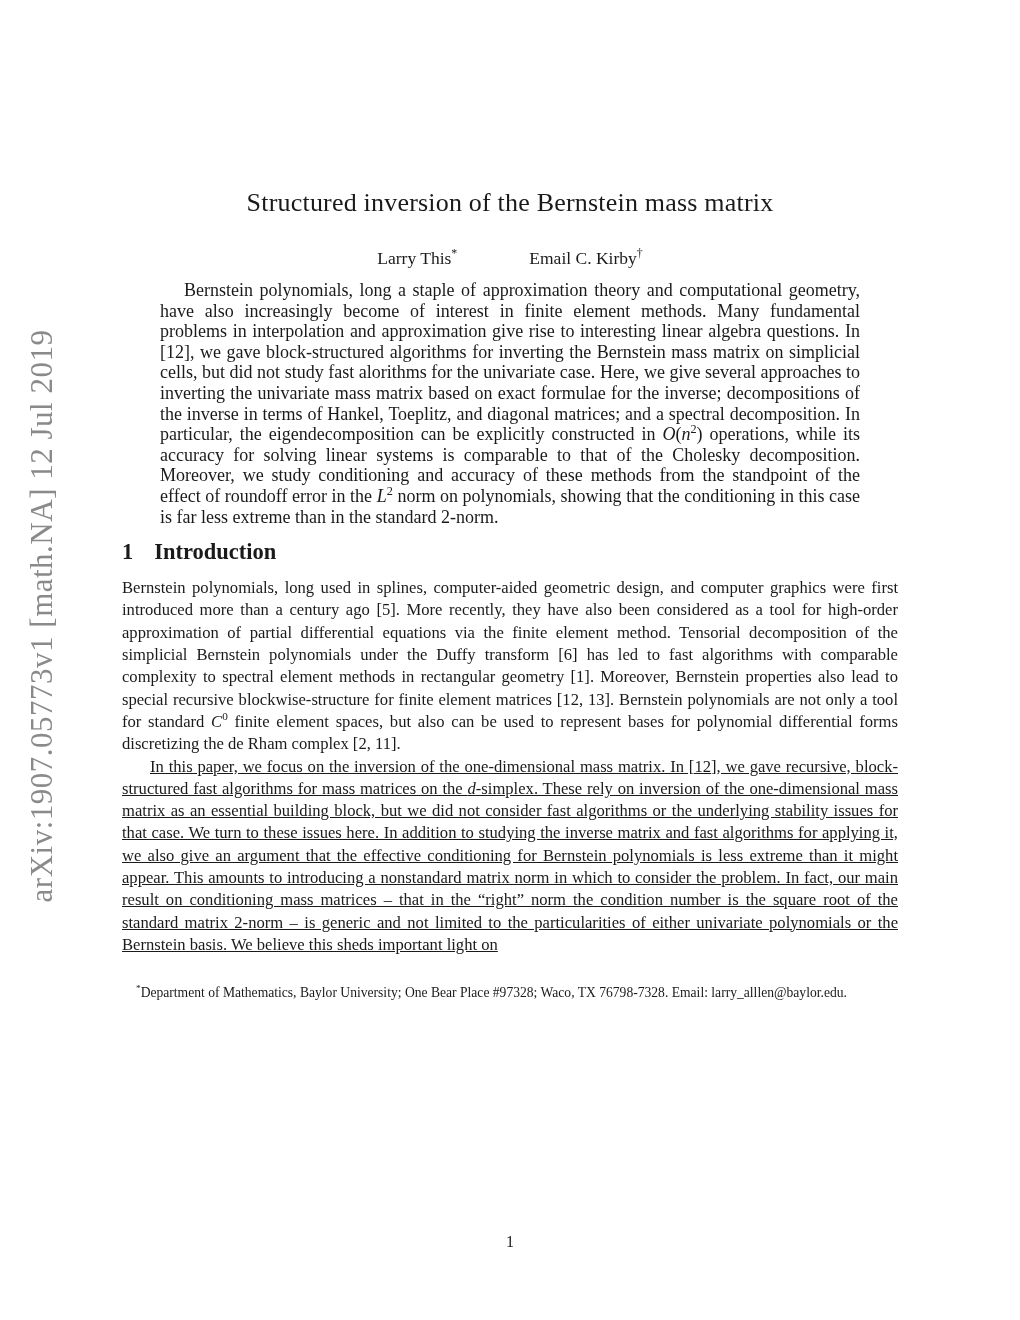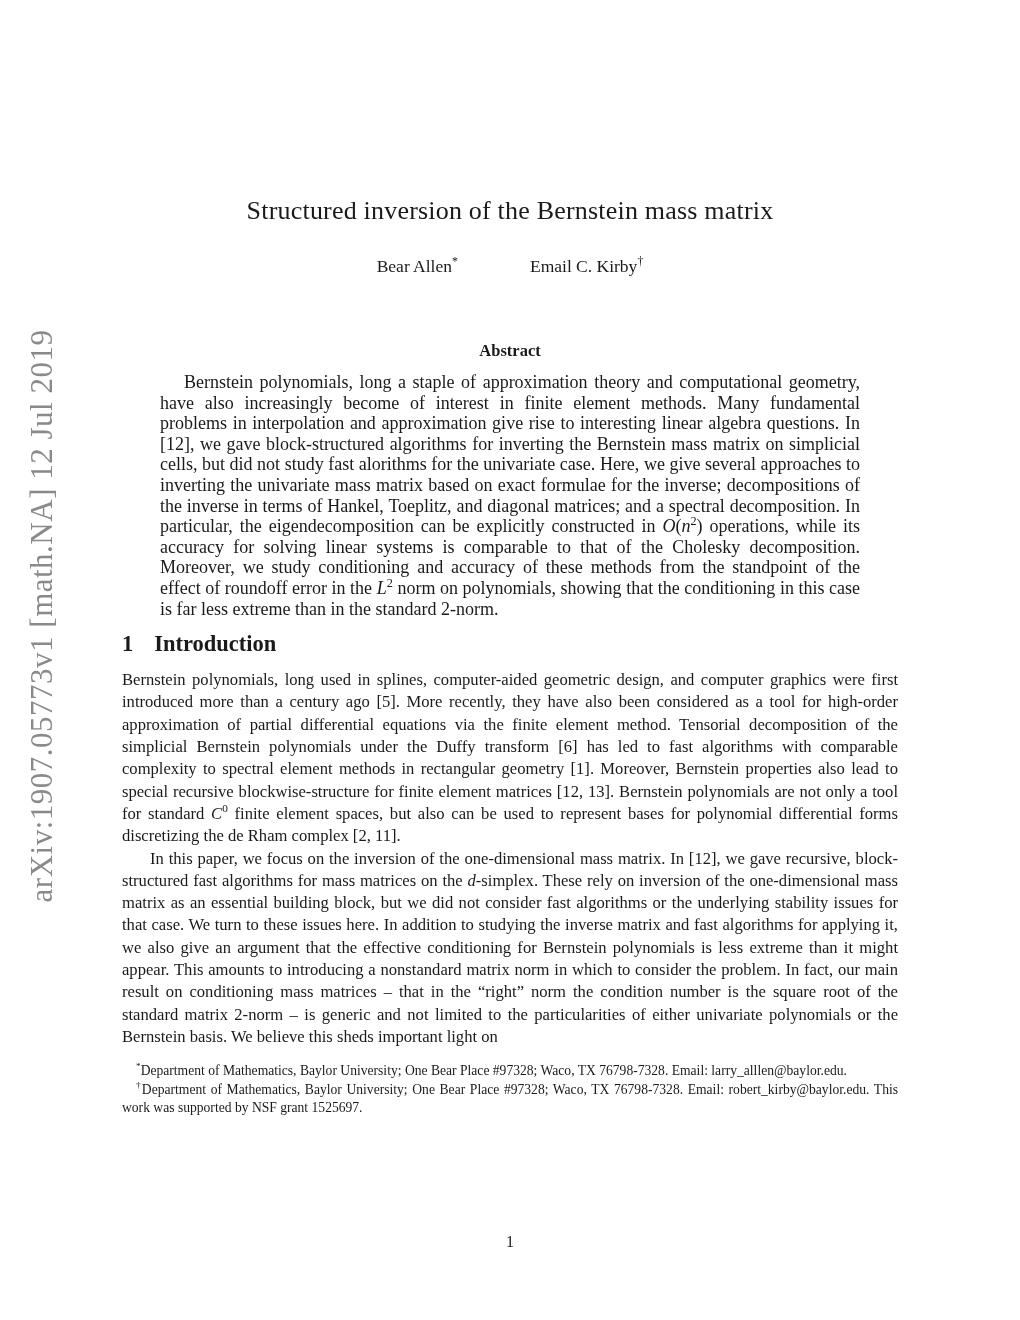--- a/index.html
+++ b/index.html
@@ -18,21 +18,21 @@
   .watermark {
     position: absolute;
     left: 42px; top: 616px;
     transform: translate(-50%, -50%) rotate(-90deg);
     white-space: nowrap;
     font-size: 31px;
     letter-spacing: 0.5px;
   }
   .content {
     position: absolute;
-    left: 122px; top: 8px;
+    left: 122px; top: 0;
     width: 776px;
   }
   .paper-title {
     margin-top: 188px;
     text-align: center;
     font-size: 26px;
     font-weight: normal;
     letter-spacing: 0.2px;
   }
   .authors-row {
@@ -62,23 +62,23 @@
     font-weight: bold;
   }
   .section-number { margin-right: 21px; }
   .body-par {
     margin: 0;
     font-size: 16.6px;
     line-height: 22.3px;
     text-align: justify;
   }
   .body-par.first { margin-top: 12px; text-indent: 0; }
-  .body-par.indented { text-indent: 28px; }
+  .body-par.indented { text-indent: 28px; text-decoration: underline; }
   .footnotes {
-    margin-top: 14px;
+    margin-top: 28px;
     font-size: 13.6px;
     line-height: 18.6px;
     text-align: justify;
   }
   .footnote { margin: 0; text-indent: 14px; }
   .seg-sup, .author-mark, .fn-mark {
     font-size: 68%;
     vertical-align: super;
     line-height: 0;
   }
@@ -98,41 +98,39 @@
 <div class="page">
 
   <div class="watermark" style="color: rgb(138, 138, 138);">arXiv:1907.05773v1  [math.NA]  12 Jul 2019</div>
 
   <div class="content">
 
     <h1 class="paper-title">Structured inversion of the Bernstein mass matrix</h1>
 
     <div class="authors-row">
       <span class="author">
-        <span>Bear Allen</span><span class="author-mark">*</span>
+        <span>Larry This</span><span class="author-mark">*</span>
       </span>
       <span class="author">
         <span>Email C. Kirby</span><span class="author-mark">†</span>
       </span>
     </div>
 
-    <div class="abstract-heading">Abstract</div>
 
     <p class="abstract-text"><span>Bernstein polynomials, long a staple of approximation theory and computational geometry, have also increasingly become of interest in finite element methods. Many fundamental problems in interpolation and approximation give rise to interesting linear algebra questions. In [12], we gave block-structured algorithms for inverting the Bernstein mass matrix on simplicial cells, but did not study fast alorithms for the univariate case. Here, we give several approaches to inverting the univariate mass matrix based on exact formulae for the inverse; decompositions of the inverse in terms of Hankel, Toeplitz, and diagonal matrices; and a spectral decomposition. In particular, the eigendecomposition can be explicitly constructed in </span><span class="seg-cal">O</span><span>(</span><span class="seg-i">n</span><span class="seg-sup">2</span><span>) operations, while its accuracy for solving linear systems is comparable to that of the Cholesky decomposition. Moreover, we study conditioning and accuracy of these methods from the standpoint of the effect of roundoff error in the </span><span class="seg-i">L</span><span class="seg-sup">2</span><span> norm on polynomials, showing that the conditioning in this case is far less extreme than in the standard 2-norm.</span></p>
 
     <div class="section-heading">
       <span class="section-number">1</span><span>Introduction</span>
     </div>
 
     <p class="body-par first"><span>Bernstein polynomials, long used in splines, computer-aided geometric design, and computer graphics were first introduced more than a century ago [5].  More recently, they have also been considered as a tool for high-order approximation of partial differential equations via the finite element method. Tensorial decomposition of the simplicial Bernstein polynomials under the Duffy transform [6] has led to fast algorithms with comparable complexity to spectral element methods in rectangular geometry [1].  Moreover, Bernstein properties also lead to special recursive blockwise-structure for finite element matrices [12, 13].  Bernstein polynomials are not only a tool for standard </span><span class="seg-i">C</span><span class="seg-sup">0</span><span> finite element spaces, but also can be used to represent bases for polynomial differential forms discretizing the de Rham complex [2, 11].</span></p>
 
     <p class="body-par indented"><span>In this paper, we focus on the inversion of the one-dimensional mass matrix.  In [12], we gave recursive, block-structured fast algorithms for mass matrices on the </span><span class="seg-i">d</span><span>-simplex.  These rely on inversion of the one-dimensional mass matrix as an essential building block, but we did not consider fast algorithms or the underlying stability issues for that case.  We turn to these issues here.  In addition to studying the inverse matrix and fast algorithms for applying it, we also give an argument that the effective conditioning for Bernstein polynomials is less extreme than it might appear.  This amounts to introducing a nonstandard matrix norm in which to consider the problem.  In fact, our main result on conditioning mass matrices – that in the “right” norm the condition number is the square root of the standard matrix 2-norm – is generic and not limited to the particularities of either univariate polynomials or the Bernstein basis.  We believe this sheds important light on</span></p>
 
     <div class="footnotes">
       <p class="footnote"><span class="seg-sup">*</span><span>Department of Mathematics, Baylor University; One Bear Place #97328; Waco, TX 76798-7328.  Email: larry_alllen@baylor.edu.</span></p>
-      <p class="footnote"><span class="seg-sup">†</span><span>Department of Mathematics, Baylor University; One Bear Place #97328; Waco, TX 76798-7328.  Email: robert_kirby@baylor.edu. This work was supported by NSF grant 1525697.</span></p>
     </div>
 
   </div>
 
   <div class="page-number">1</div>
 
 </div>
 
 </body></html>

